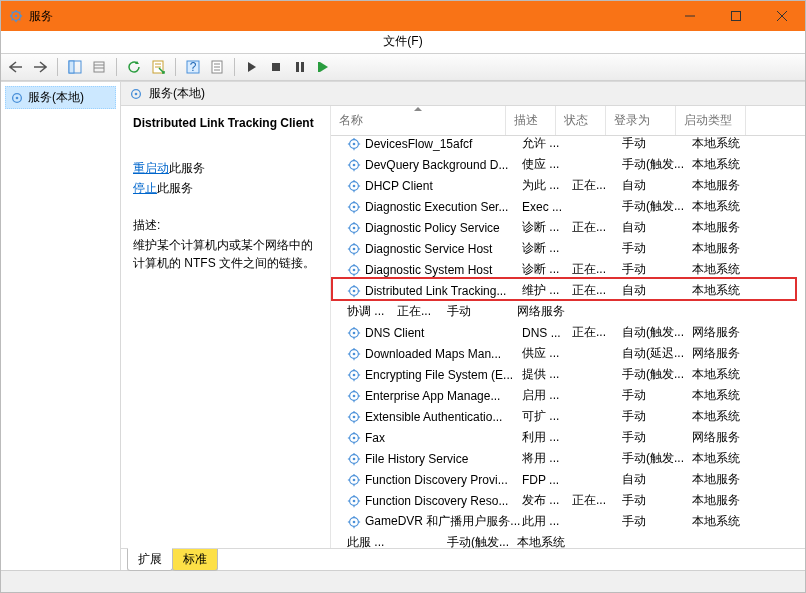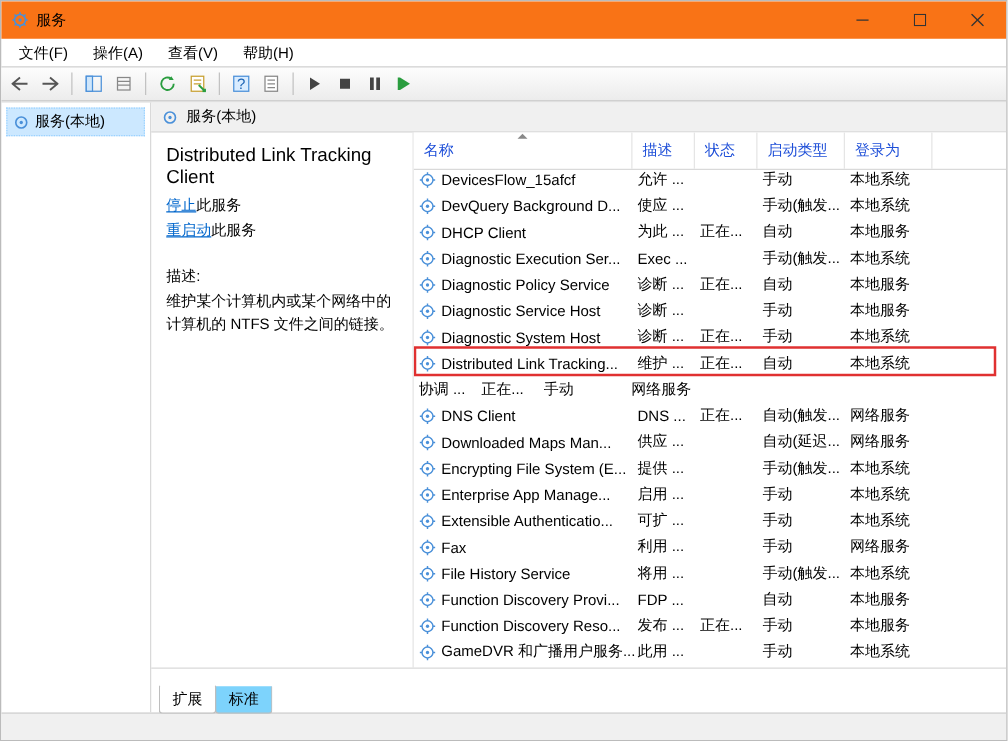--- a/index.html
+++ b/index.html
@@ -1,55 +1,55 @@
 <!DOCTYPE html>
 <html><head>
 <meta charset="utf-8">
 <style>
 * { margin: 0; padding: 0; box-sizing: border-box; font-family: "Microsoft YaHei", "Segoe UI", Tahoma, sans-serif; font-size: 12px; }
 body { background: #fff; width: 806px; height: 593px; display: flex; flex-direction: column; border: 1px solid #bbb; }
 .titlebar { height: 30px; display: flex; align-items: center; padding: 0 0 0 8px; background: #f97316; }
 .titlebar .title { display: flex; align-items: center; gap: 6px; }
 .titlebar .wincontrols { margin-left: auto; display: flex; }
 .winbtn { width: 46px; height: 30px; display: flex; align-items: center; justify-content: center; color: #333; }
-.menubar { height: 22px; display: flex; align-items: center; padding: 0 6px; gap: 4px; }
+.menubar { height: 22px; display: flex; align-items: center; padding: 0 6px; gap: 4px; flex-direction: column; }
 .menuitem { padding: 2px 8px; cursor: default; }
 .toolbar { height: 28px; border-top: 1px solid #d0d0d0; border-bottom: 1px solid #d0d0d0; display: flex; align-items: center; padding: 0 4px; gap: 2px; background: linear-gradient(#fdfdfd,#ececec); }
 .tb-sep { width: 1px; height: 18px; background: #c2c2c2; margin: 0 4px; }
 .tb-btn { width: 22px; height: 22px; display: flex; align-items: center; justify-content: center; border: 1px solid transparent; }
 .body { flex: 1; display: flex; border-top: 1px solid #d9d9d9; min-height: 0; }
 .tree { width: 120px; border-right: 1px solid #d9d9d9; padding: 4px; }
 .tree-item { display: flex; align-items: center; gap: 4px; padding: 2px 4px; background: #cce8ff; border: 1px dotted #99d1ff; }
 .right { flex: 1; display: flex; flex-direction: column; min-height: 0; }
 .right-header { height: 24px; background: #f0f0f0; border-bottom: 1px solid #d9d9d9; display: flex; align-items: center; padding: 0 8px; gap: 6px; }
 .content { flex: 1; display: flex; min-height: 0; }
 .detail { width: 210px; padding: 10px 10px 10px 12px; border-right: 1px solid #e5e5e5; overflow: hidden; }
-.detail h3 { font-size: 15px; font-weight: normal; margin-bottom: 4px; }
+.detail h3 { font-size: 12px; font-weight: bold; margin-bottom: 28px; }
 .detail .links { font-size: 12px; margin-bottom: 18px; line-height: 1.7; }
 .detail .link { color: #0066cc; text-decoration: underline; cursor: pointer; }
 .detail .desc-label { margin-bottom: 2px; }
 .detail .desc-text { line-height: 1.5; }
 .list-wrap { flex: 1; display: flex; flex-direction: column; min-width: 0; }
 .list-header { display: flex; border-bottom: 1px solid #d9d9d9; background: #fff; }
-.col-h { padding: 6px 8px; border-right: 1px solid #e5e5e5; position: relative; font-size: 12px; color: #1d4ed8; }
+.col-h { padding: 6px 8px; border-right: 1px solid #e5e5e5; position: relative; font-size: 12px; color: #737373; }
 .col-h.sorted::after { content:""; position: absolute; left:50%; top:1px; transform: translateX(-50%); border-left:4px solid transparent; border-right:4px solid transparent; border-bottom:4px solid #888; }
 .c-name { width: 175px; }
 .c-desc { width: 50px; }
 .c-stat { width: 50px; }
 .c-start { width: 70px; }
 .c-logon { width: 70px; }
 .list-body { flex: 1; overflow: hidden; position: relative; }
-.rows { position: absolute; top: -3px; left: 0; right: 0; }
+.rows { position: absolute; top: -3px; left: 12px; right: 0; }
 .row { display: flex; align-items: center; height: 21px; padding-left: 4px; }
 .row .cell { overflow: hidden; white-space: nowrap; text-overflow: ellipsis; font-size: 12px; padding-right: 6px; }
 .row .c-name { display: flex; align-items: center; gap: 4px; }
 .gear { width: 14px; height: 14px; flex-shrink: 0; }
 .highlight-box { position: absolute; border: 2px solid #e03030; pointer-events: none; }
-.tabs { height: 36px; display: flex; align-items: flex-end; padding-left: 6px; border-top: 1px solid #d9d9d9; margin-top: auto; }
-.tab { border: 1px solid #bdbdbd; border-top: none; padding: 2px 10px; font-size: 12px; background: #7dd3fc; position: relative; top: 1px; border-radius: 0 0 3px 3px; margin-right: -1px; }
+.tabs { height: 22px; display: flex; align-items: flex-end; padding-left: 6px; border-top: 1px solid #d9d9d9; margin-top: auto; }
+.tab { border: 1px solid #bdbdbd; border-top: none; padding: 2px 10px; font-size: 12px; background: #fde047; position: relative; top: 1px; border-radius: 0 0 3px 3px; margin-right: -1px; }
 .tab.active { background: #fff; border-top: 1px solid #fff; z-index: 2; }
 .statusbar { height: 22px; border-top: 1px solid #d0d0d0; background: #f0f0f0; }
 svg { display: block; }
 </style>
 </head>
 <body>
 
 <div class="titlebar">
   <div class="title">
     <span>
@@ -199,34 +199,34 @@
             <circle cx="8" cy="8" r="1.5" fill="#4a90d9"></circle>
           </svg>
         </span>
       <span>服务(本地)</span>
     </div>
 
     <div class="content">
       <div class="detail">
         <h3>Distributed Link Tracking Client</h3>
         <div class="links">
+          <div><span class="link">重启动</span><span>此服务</span></div>
           <div><span class="link">停止</span><span>此服务</span></div>
-          <div><span class="link">重启动</span><span>此服务</span></div>
         </div>
         <div class="desc-label">描述:</div>
         <div class="desc-text">维护某个计算机内或某个网络中的计算机的 NTFS 文件之间的链接。</div>
       </div>
 
       <div class="list-wrap">
         <div class="list-header">
           <div class="col-h c-name sorted">名称</div>
           <div class="col-h c-desc">描述</div>
           <div class="col-h c-stat">状态</div>
+          <div class="col-h c-logon">登录为</div>
           <div class="col-h c-start">启动类型</div>
-          <div class="col-h c-logon">登录为</div>
         </div>
         <div class="list-body" id="list-body">
           <div class="rows" id="rows">
               <div class="row">
                 <div class="cell c-name">
                   <span>
                     <svg class="gear" viewBox="0 0 16 16">
                       <circle cx="8" cy="8" r="5" fill="none" stroke="#4a90d9" stroke-width="1.3"></circle>
                       <circle cx="8" cy="8" r="1.5" fill="#4a90d9"></circle>
                       <g stroke="#4a90d9" stroke-width="1.3">

